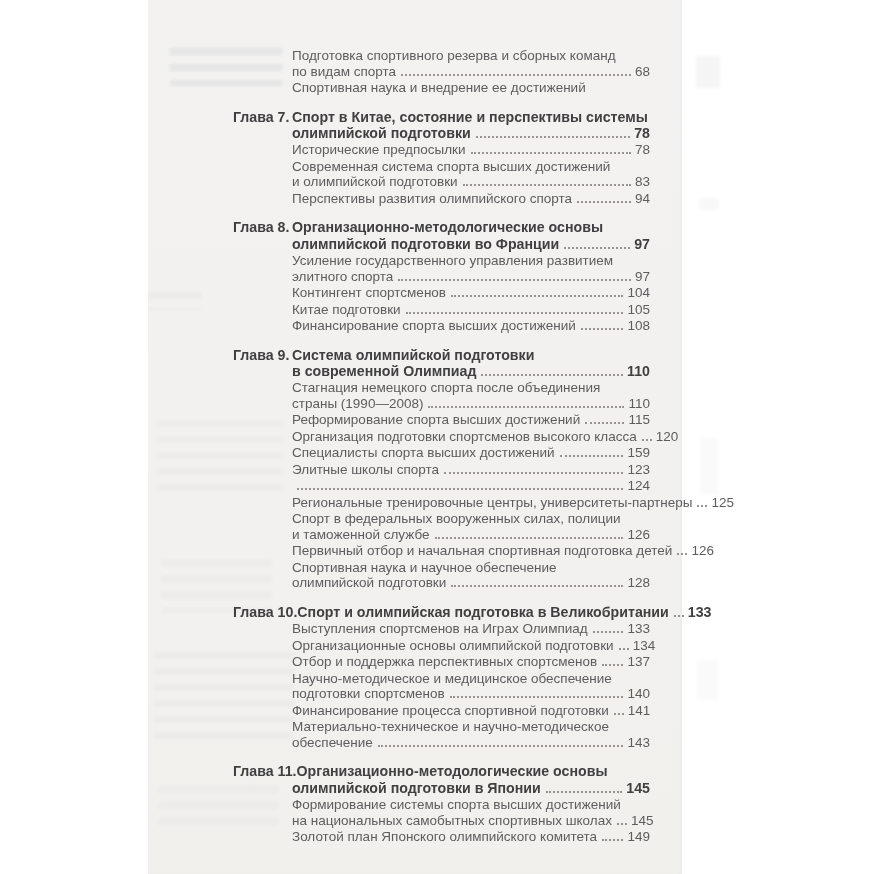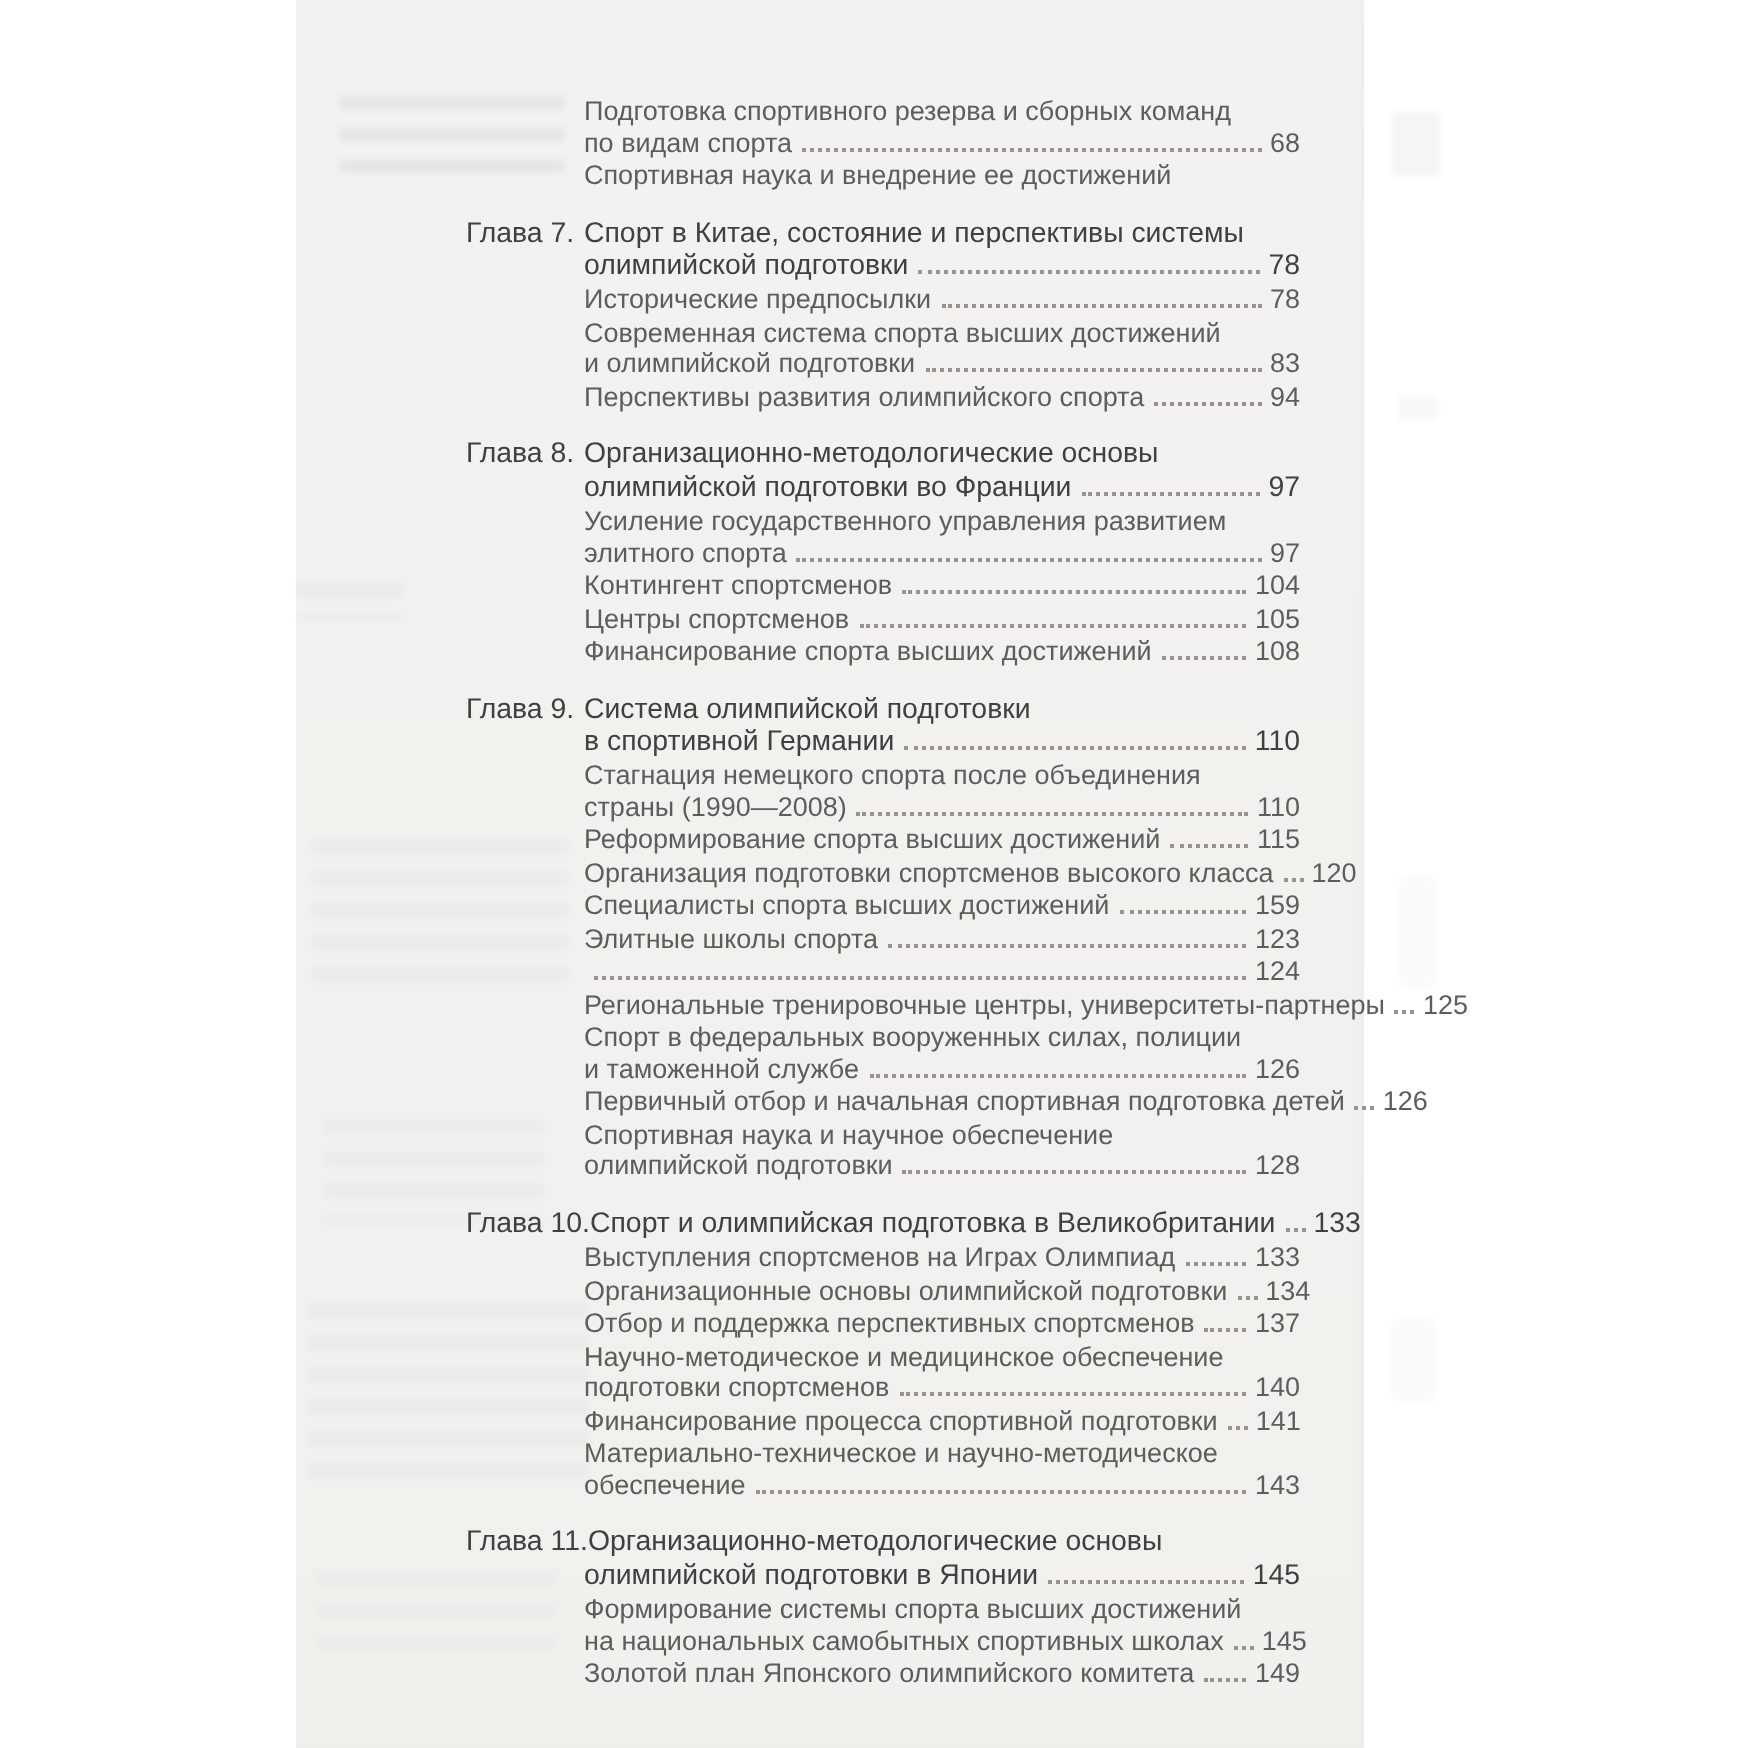--- a/index.html
+++ b/index.html
@@ -16,21 +16,21 @@
   .ghost{position:absolute;pointer-events:none;filter:blur(1.6px);}
   .g-lines{background:repeating-linear-gradient(180deg,rgba(110,118,135,0.10) 0 7px,rgba(0,0,0,0) 7px 16px);}
   .g-soft{background:rgba(120,120,125,0.07);border-radius:2px;}
   #toc{
     position:absolute;left:85px;right:32px;top:47px;
     font-size:13.5px;line-height:15.5px;color:var(--body);
   }
   .section{margin:0;}
   .chapter-section{margin-top:13px;}
   .chapter-entry{
-    padding-left:59px;font-weight:normal;color:var(--heading);
+    padding-left:59px;font-weight:bold;color:var(--heading);
     font-size:14.2px;line-height:16.4px;
   }
   .row{display:flex;align-items:baseline;}
   .first-line{margin-left:-59px;}
   .chapter-label{min-width:59px;flex:0 0 auto;}
   .txt{white-space:nowrap;}
   .leader{
     flex:1 1 auto;min-width:10px;height:2px;margin:0 4px 1px 5px;
     border-bottom:2px dotted var(--leader);align-self:baseline;
   }
@@ -134,41 +134,41 @@
         </div>
         <div class="item">
           <div class="row">
             <span class="txt">Контингент спортсменов</span>
             <span class="leader"></span>
             <span class="pagenum">104</span>
           </div>
         </div>
         <div class="item">
           <div class="row">
-            <span class="txt">Центры спортсменов</span>
+            <span class="txt">Китае подготовки</span>
             <span class="leader"></span>
             <span class="pagenum">105</span>
           </div>
         </div>
         <div class="item">
           <div class="row">
             <span class="txt">Финансирование спорта высших достижений</span>
             <span class="leader"></span>
             <span class="pagenum">108</span>
           </div>
         </div>
       </div>
       <div class="section chapter-section">
         <div class="chapter-entry">
           <div class="row first-line">
             <span class="chapter-label">Глава 9.</span>
             <span class="txt">Система олимпийской подготовки</span>
           </div>
           <div class="row">
-            <span class="txt">в спортивной Германии</span>
+            <span class="txt">в современной Олимпиад</span>
             <span class="leader"></span>
             <span class="pagenum">110</span>
           </div>
         </div>
         <div class="item">
           <div class="row">
             <span class="txt">Стагнация немецкого спорта после объединения</span>
           </div>
           <div class="row">
             <span class="txt">страны (1990—2008)</span>

